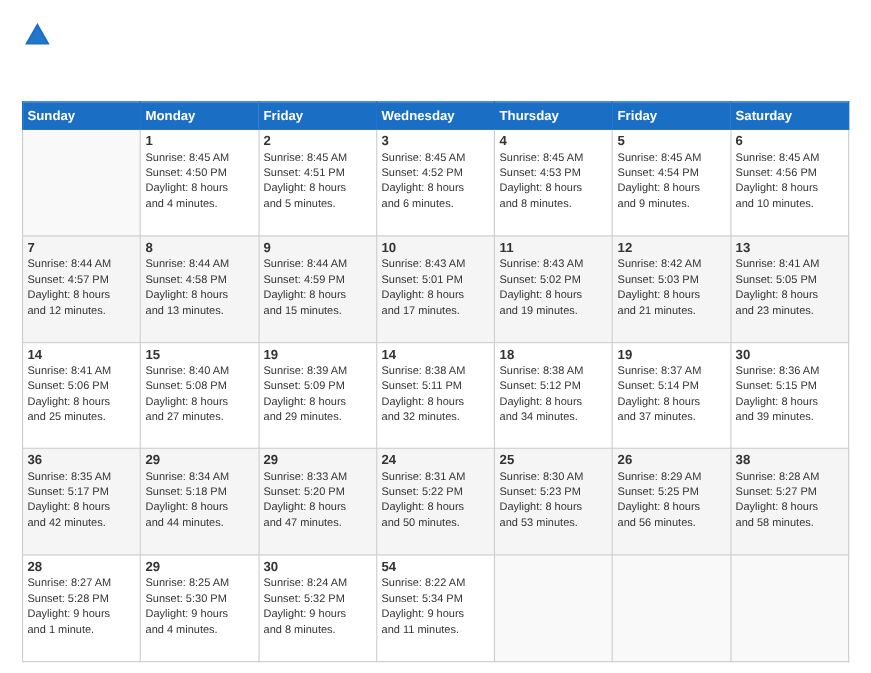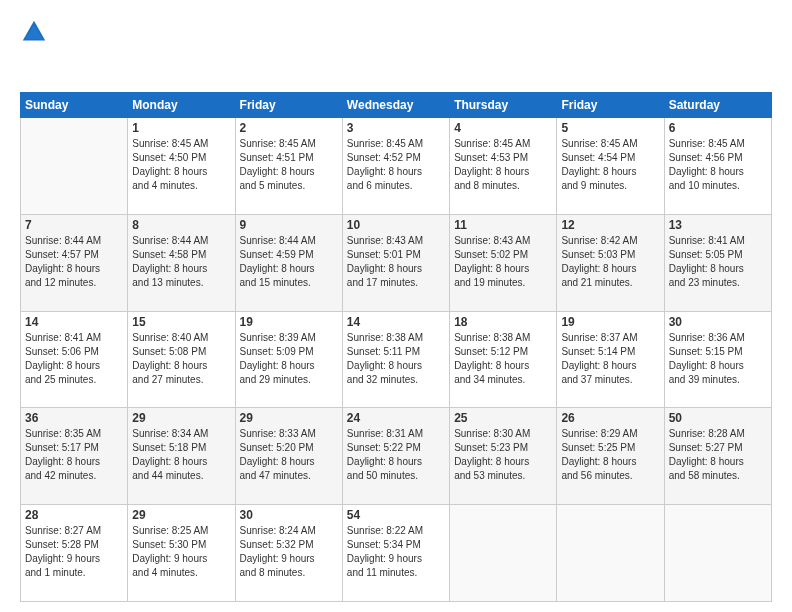--- a/index.html
+++ b/index.html
@@ -237,21 +237,21 @@
           </td>
           <td>
             <span class="day-num">25</span>
             <div class="day-info">Sunrise: 8:30 AM<br>Sunset: 5:23 PM<br>Daylight: 8 hours<br>and 53 minutes.</div>
           </td>
           <td>
             <span class="day-num">26</span>
             <div class="day-info">Sunrise: 8:29 AM<br>Sunset: 5:25 PM<br>Daylight: 8 hours<br>and 56 minutes.</div>
           </td>
           <td>
-            <span class="day-num">50</span>
+            <span class="day-num">38</span>
             <div class="day-info">Sunrise: 8:28 AM<br>Sunset: 5:27 PM<br>Daylight: 8 hours<br>and 58 minutes.</div>
           </td>
         </tr>
         <tr>
           <td>
             <span class="day-num">28</span>
             <div class="day-info">Sunrise: 8:27 AM<br>Sunset: 5:28 PM<br>Daylight: 9 hours<br>and 1 minute.</div>
           </td>
           <td>
             <span class="day-num">29</span>

